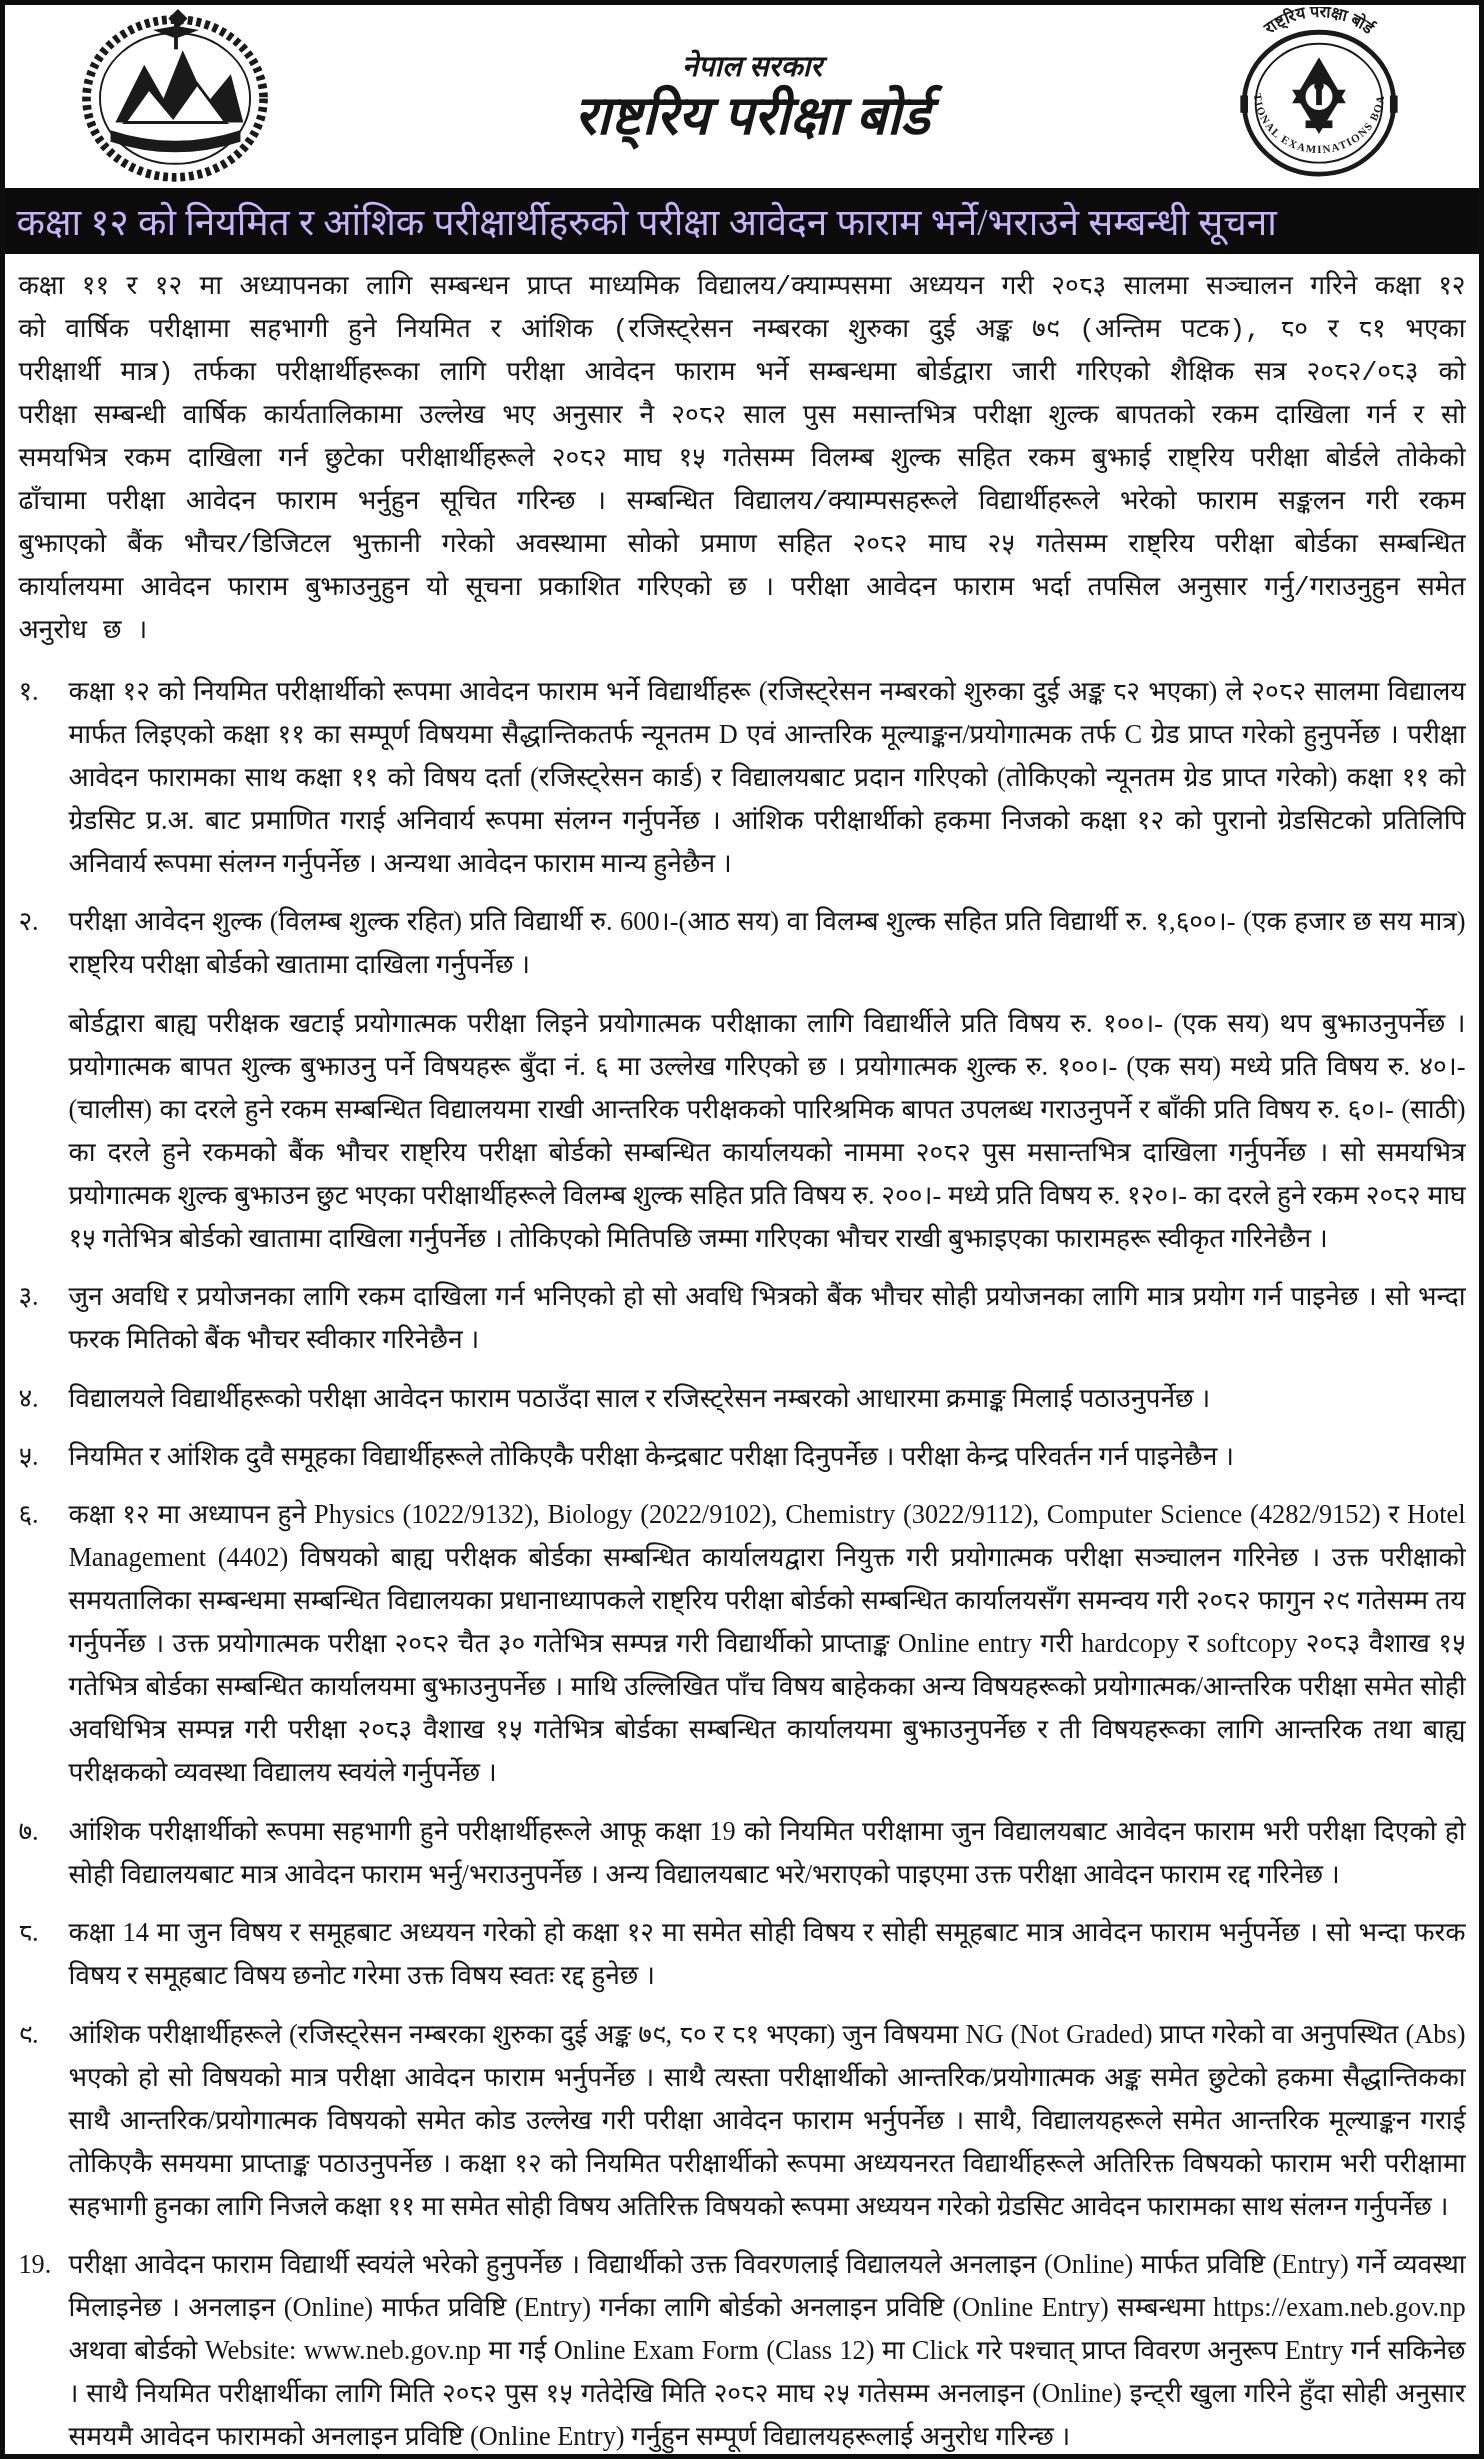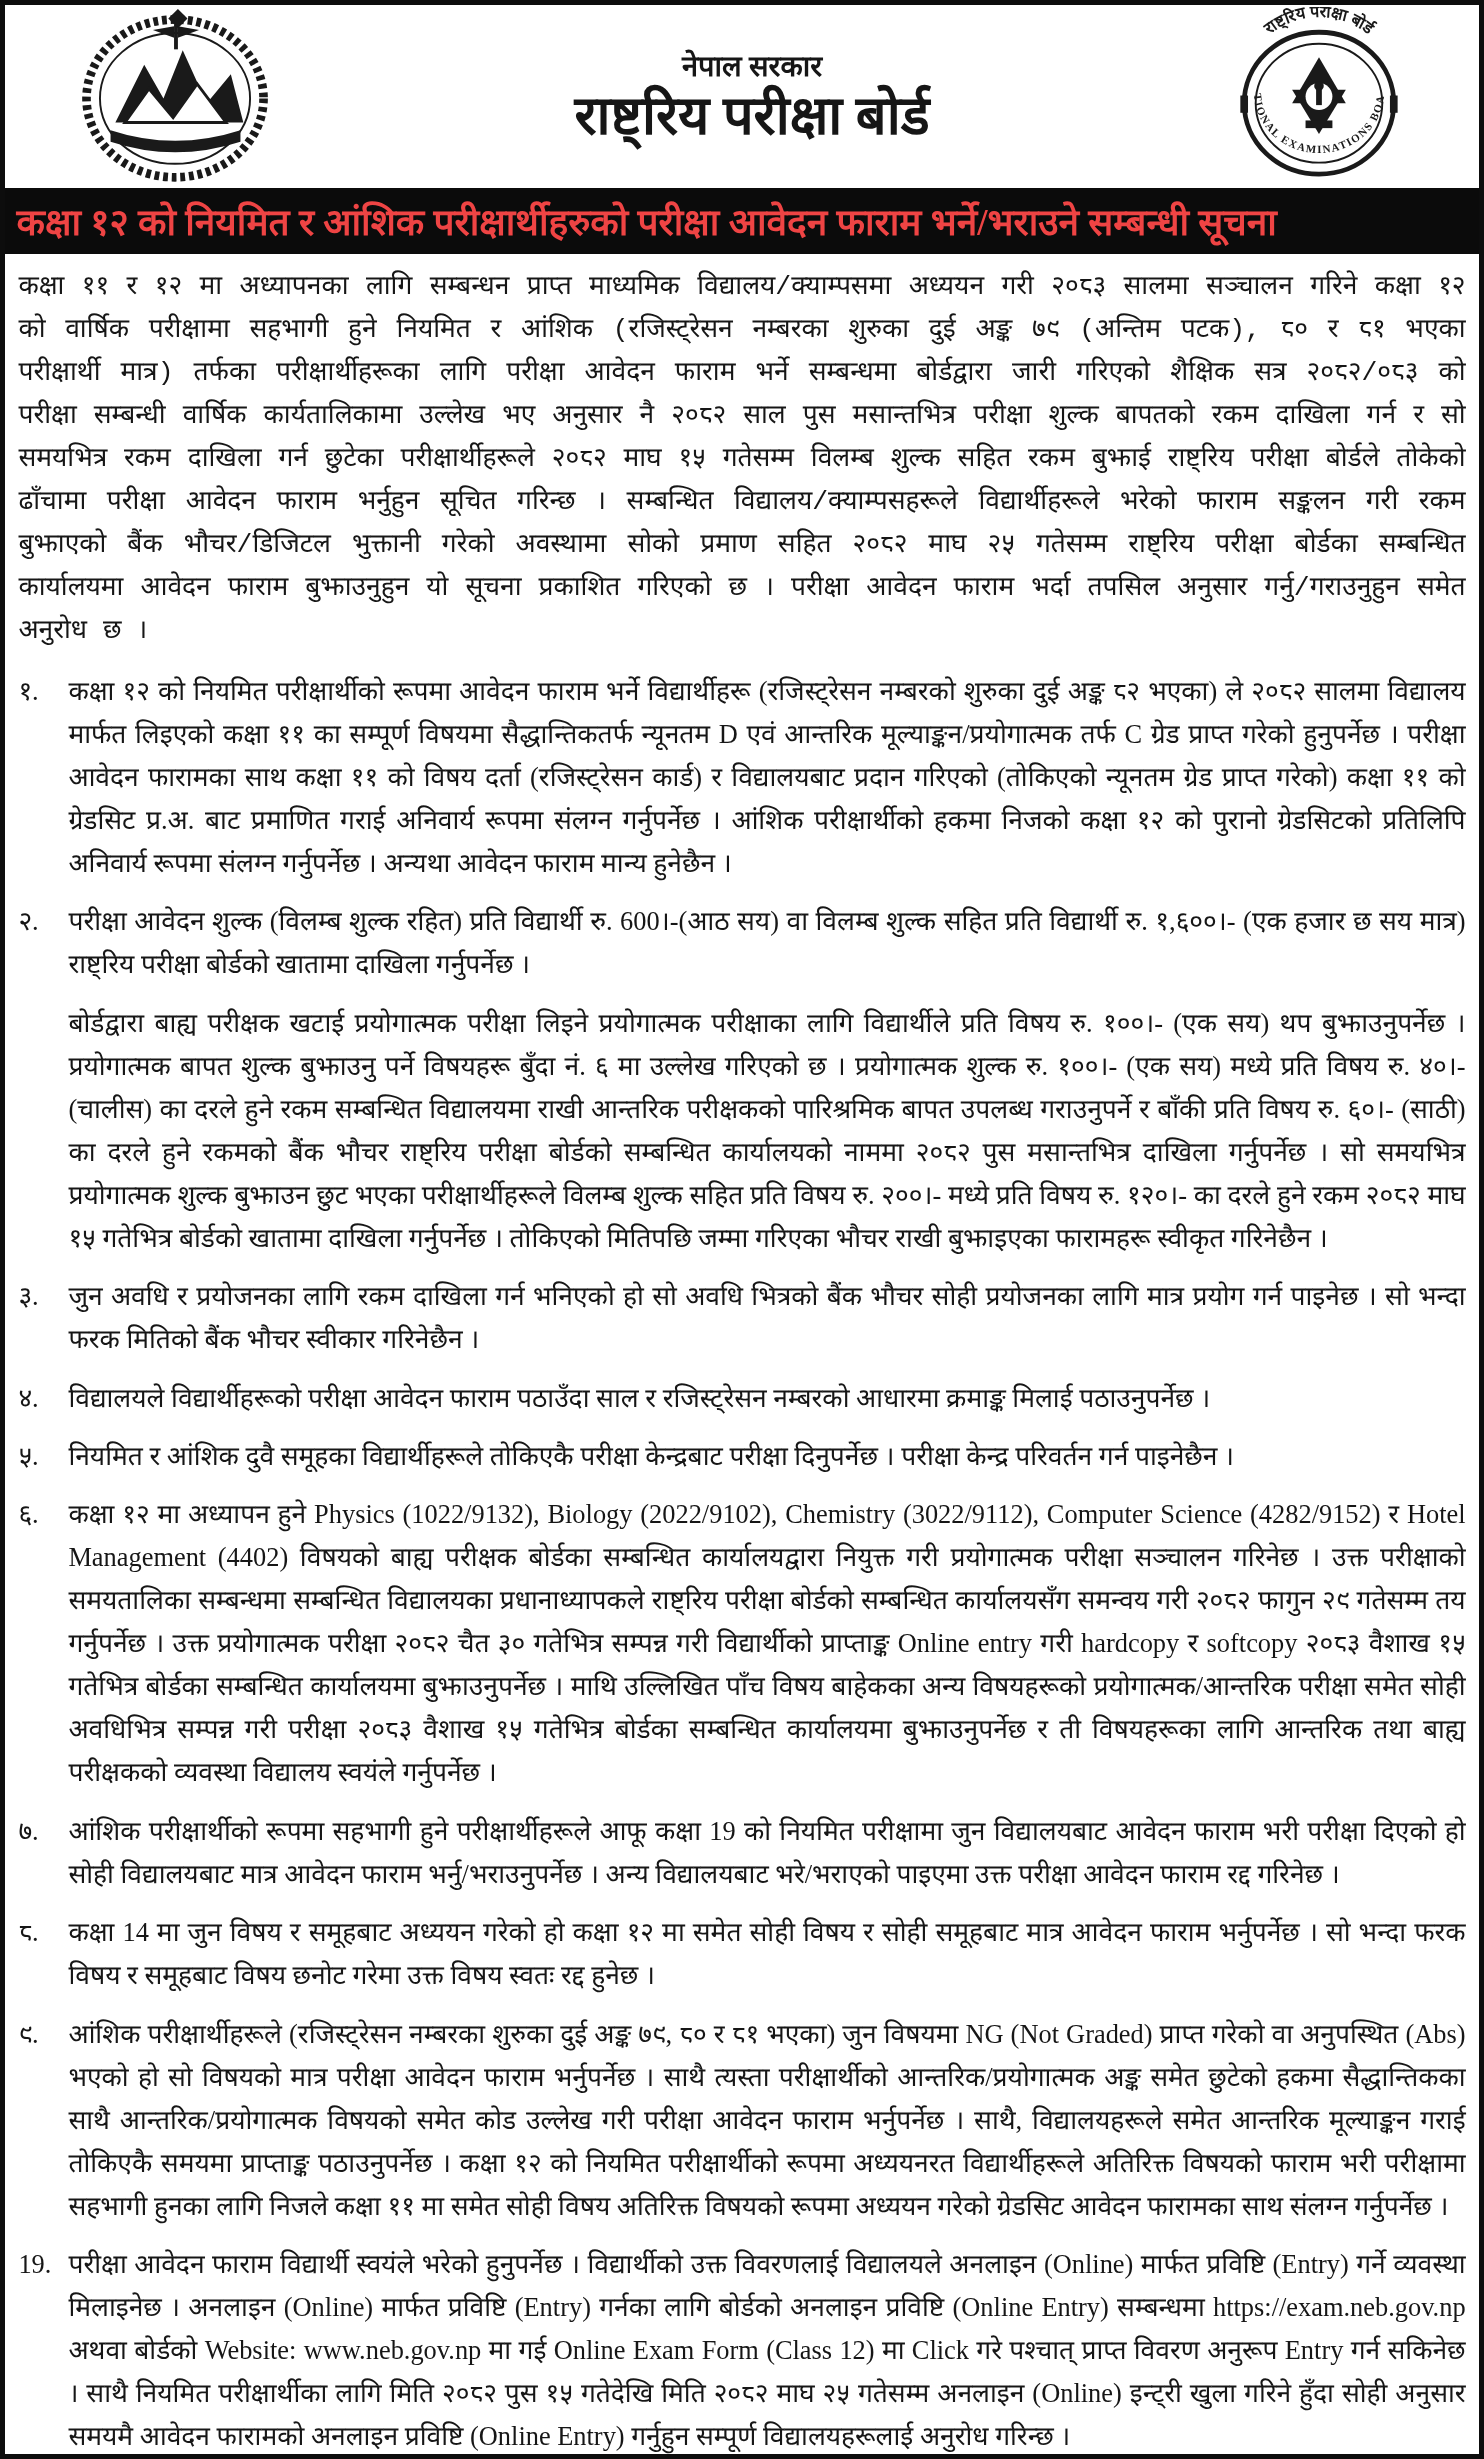--- a/index.html
+++ b/index.html
@@ -12,29 +12,29 @@
     overflow:hidden;
     font-family:"Liberation Serif","DejaVu Serif",serif;
     color:#161616;
   }
   
   .header{
     display:flex;align-items:center;justify-content:space-between;
     padding:7.7px 67px 3.8px 67px;height:183px;box-sizing:border-box;
   }
   .emblem{flex:0 0 auto;}
-  .header-center{flex:1 1 auto;text-align:center;line-height:1.18;}
+  .header-center{flex:1 1 auto;text-align:center;line-height:1.18;font-style:italic;}
   .h-gov{font-size:29px;font-weight:bold;}
   .h-board{font-size:54px;font-weight:bold;margin-top:1.9px;}
   .h-office{font-size:38px;font-weight:bold;margin-top:1.9px;}
   .h-loc{font-size:28px;font-weight:bold;margin-top:3.8px;}
   
   .title-bar{
-    background:#0b0b0b;color:#ef4444;
-    font-size:37px;font-weight:bold;
+    background:#0b0b0b;color:#c4b5fd;
+    font-size:37px;font-weight:normal;
     padding:6.7px 11.5px 8.6px 11.5px;
     letter-spacing:0px;white-space:nowrap;overflow:hidden;
   }
   
   .content{padding:11.5px 13.4px 0 13.4px;font-size:26.4px;line-height:43px;text-align:justify;}
   .intro{margin:0 0 17.3px 0;font-family:Liberation Mono, monospace;}
   .item{display:flex;margin:0 0 15.4px 0;}
   .item .num{flex:0 0 50px;font-weight:normal;}
   .item .itxt{flex:1 1 auto;font-family:Liberation Serif, serif;}
   .item-extra{margin:0 0 15.4px 50px;}

